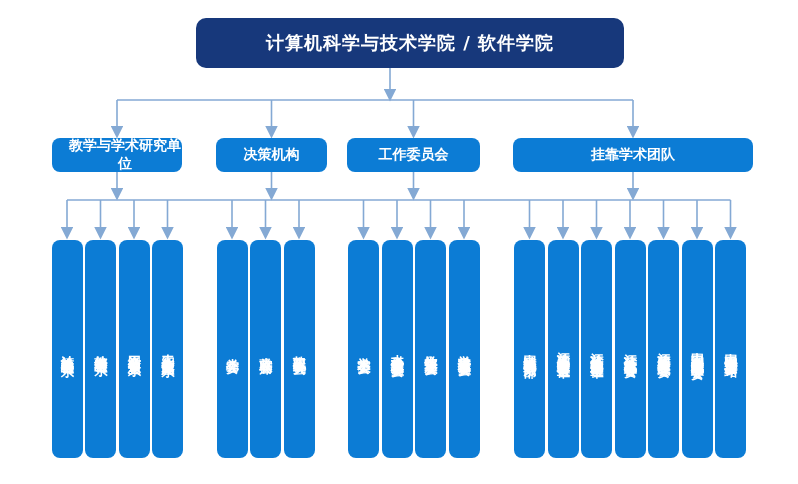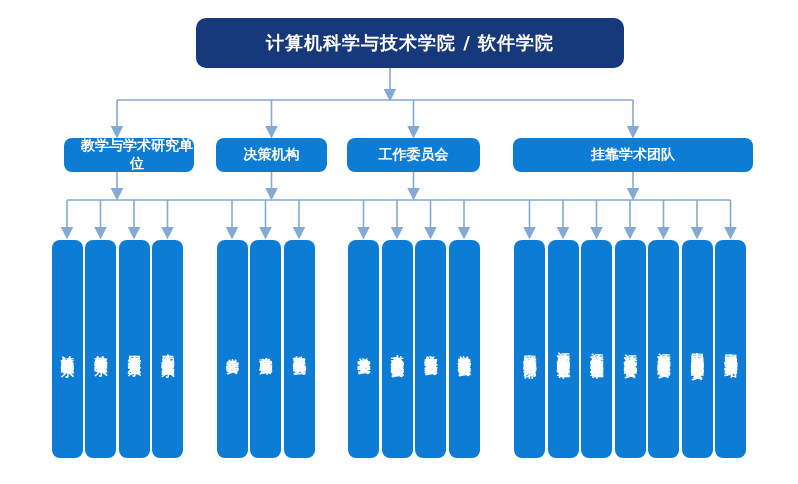--- a/index.html
+++ b/index.html
@@ -99,21 +99,21 @@
     <line x1="630" y1="200" x2="630" y2="237" marker-end="url(#arw)"></line>
     <line x1="663.5" y1="200" x2="663.5" y2="237" marker-end="url(#arw)"></line>
     <line x1="697" y1="200" x2="697" y2="237" marker-end="url(#arw)"></line>
     <line x1="730.5" y1="200" x2="730.5" y2="237" marker-end="url(#arw)"></line>
   </svg>
 
   <div class="node root">
     <span>计算机科学与技术学院 / 软件学院</span>
   </div>
 
-  <div class="node group" style="left:64px;width:130px;padding-left:16px;">
+  <div class="node group" style="left:52px;width:130px;padding-left:16px;">
     <span>教学与学术研究单位</span>
   </div>
   <div class="node group" style="left:347px;width:133px;">
     <span>工作委员会</span>
   </div>
   <div class="node group" style="left:216px;width:111px;">
     <span>决策机构</span>
   </div>
   <div class="node group" style="left:513px;width:240px;">
     <span>挂靠学术团队</span>

